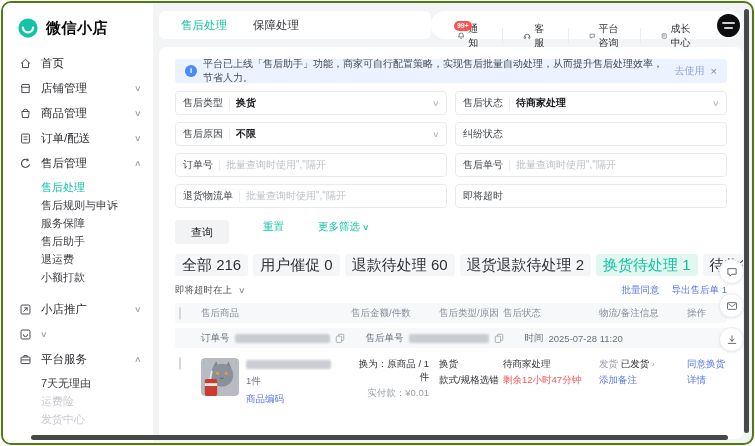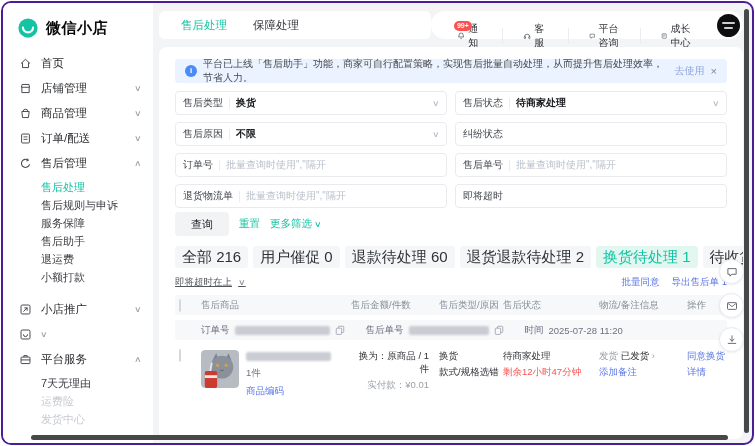--- a/index.html
+++ b/index.html
@@ -1,18 +1,18 @@
 <!DOCTYPE html>
 <html><head>
 <meta charset="utf-8">
 <style>
   * { box-sizing: border-box; margin: 0; padding: 0; }
   html,body { width:755px; height:446px; background:#fff; font-family:"Liberation Sans","DejaVu Sans",sans-serif; }
   .frame { position:absolute; left:1px; top:1px; width:753px; height:444px;
-           border:2px solid #4c1d95; border-radius:10px; background:#f3f4f6;
+           border:2px solid #4d7c0f; border-radius:10px; background:#f3f4f6;
            overflow:hidden; display:flex; }
 
   
   .sidebar { width:150px; flex-shrink:0; background:#fff; padding-top:8px; overflow:hidden; }
   .logo { display:flex; align-items:center; gap:7px; padding:6px 10px 12px 14px; }
   .logo-text { font-size:15px; font-weight:bold; color:#0a0a0a; letter-spacing:.5px; }
   .nav-item { height:25px; display:flex; align-items:center; padding:0 12px 0 16px;
               font-size:11.5px; color:#2b2d31; cursor:pointer; }
   .nicon { width:14px; height:14px; margin-right:8px; color:#45484e; display:flex; align-items:center; }
   .nicon svg { width:13px; height:13px; }
@@ -58,34 +58,34 @@
 
   .fgrid { margin-top:8px; display:grid; grid-template-columns:repeat(2,1fr); gap:7px 8px; }
   .fcell { border:1px solid #e8eaee; border-radius:4px; height:24px; display:flex;
            align-items:center; padding:0 7px; font-size:10px; background:#fff; cursor:pointer; }
   .flabel { color:#41464d; white-space:nowrap; }
   .fdiv { width:1px; height:11px; background:#ededf0; margin:0 6px; flex-shrink:0; }
   .fval { color:#17191d; font-weight:600; flex:1; white-space:nowrap; overflow:hidden; }
   .fph { color:#b9c0ca; flex:1; white-space:nowrap; overflow:hidden; }
   .fchev { color:#b5bbc3; font-size:8px; margin-left:4px; transform:scaleX(1.3); }
 
-  .actions-row { margin-top:4px; display:flex; align-items:center; gap:10px; }
+  .actions-row { margin-top:12px; display:flex; align-items:flex-start; gap:34px; }
   .btn-query { background:#f2f3f5; border:none; border-radius:4px; height:24px; padding:0 16px;
                font-size:11px; color:#202226; font-weight:500; cursor:pointer;
                font-family:inherit; }
   .link-teal { color:#14c3a4; font-size:10.5px; cursor:pointer; display:flex; align-items:center; gap:3px; }
   .link-teal .fchev { color:#14c3a4; margin-left:0; }
 
   .chips { margin-top:10px; display:flex; gap:5px; }
   .chip { background:#f5f6f8; border-radius:3px; height:22px; padding:0 7px; font-size:15px;
           color:#2f3136; display:flex; align-items:center; white-space:nowrap; cursor:pointer; }
   .chip.active { background:#e1f7f0; color:#14c3a4; }
 
   .list-toolbar { margin-top:8px; display:flex; justify-content:space-between; align-items:center; font-size:9.5px; }
-  .sort { color:#54575c; display:flex; align-items:center; gap:3px; cursor:pointer;text-decoration:underline; }
+  .sort { color:#54575c; display:flex; align-items:center; gap:3px; cursor:pointer; }
   .sort .fchev { color:#8a9099; }
   .tb-links { display:flex; gap:12px; }
   .blue-link { color:#5875e6; cursor:pointer; white-space:nowrap; }
 
   .grid-cols { display:grid; grid-template-columns:22px 150px 88px 64px 96px 88px 1fr; }
   .thead { margin-top:6px; background:#f7f8fa; border-radius:3px; height:20px; align-items:center;
            font-size:9.5px; color:#868d97; padding:0 4px; }
   .checkbox { width:11px; height:11px; border:1px solid #d5d9df; border-radius:2px; background:#fff; cursor:pointer; }
 
   .order-meta { margin-top:5px; background:#f7f8fa; border-radius:3px; height:20px; display:flex;

